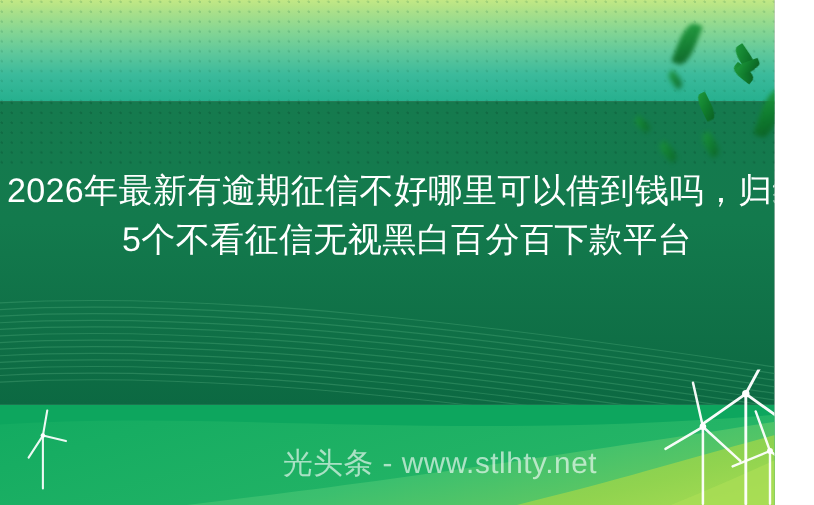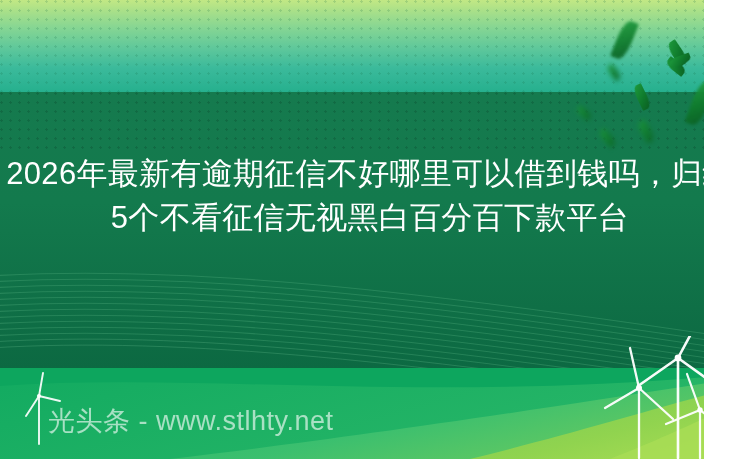--- a/index.html
+++ b/index.html
@@ -123,21 +123,22 @@
     white-space: pre-line;
     text-rendering: optimizeLegibility;
   }
 
   
   .watermark {
     position: absolute;
     left: 0;
     top: 404px;
     width: 740px;
-    padding-left: 48px;
+    text-align: center;
+    padding-left: 60px;
     box-sizing: border-box;
     color: rgba(255,255,255,0.62);
     font-size: 27px;
     line-height: 34px;
     letter-spacing: 0.5px;
     pointer-events: none;
   }
 </style>
 </head>
 <body>

